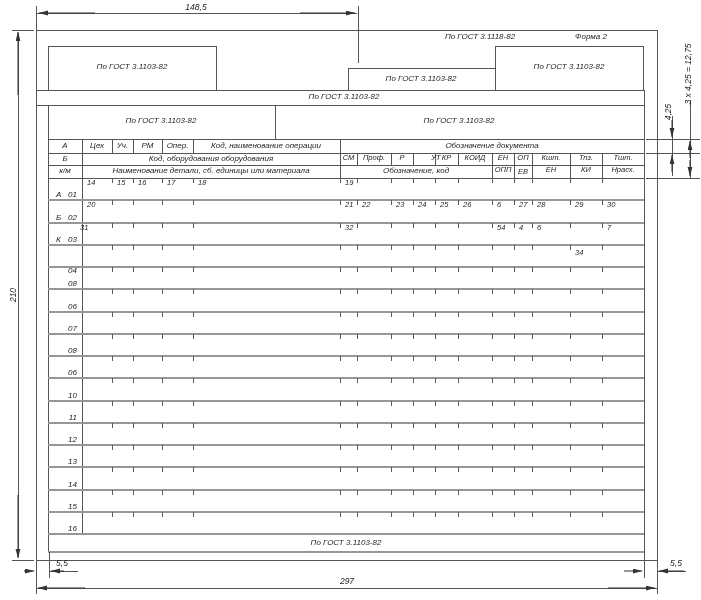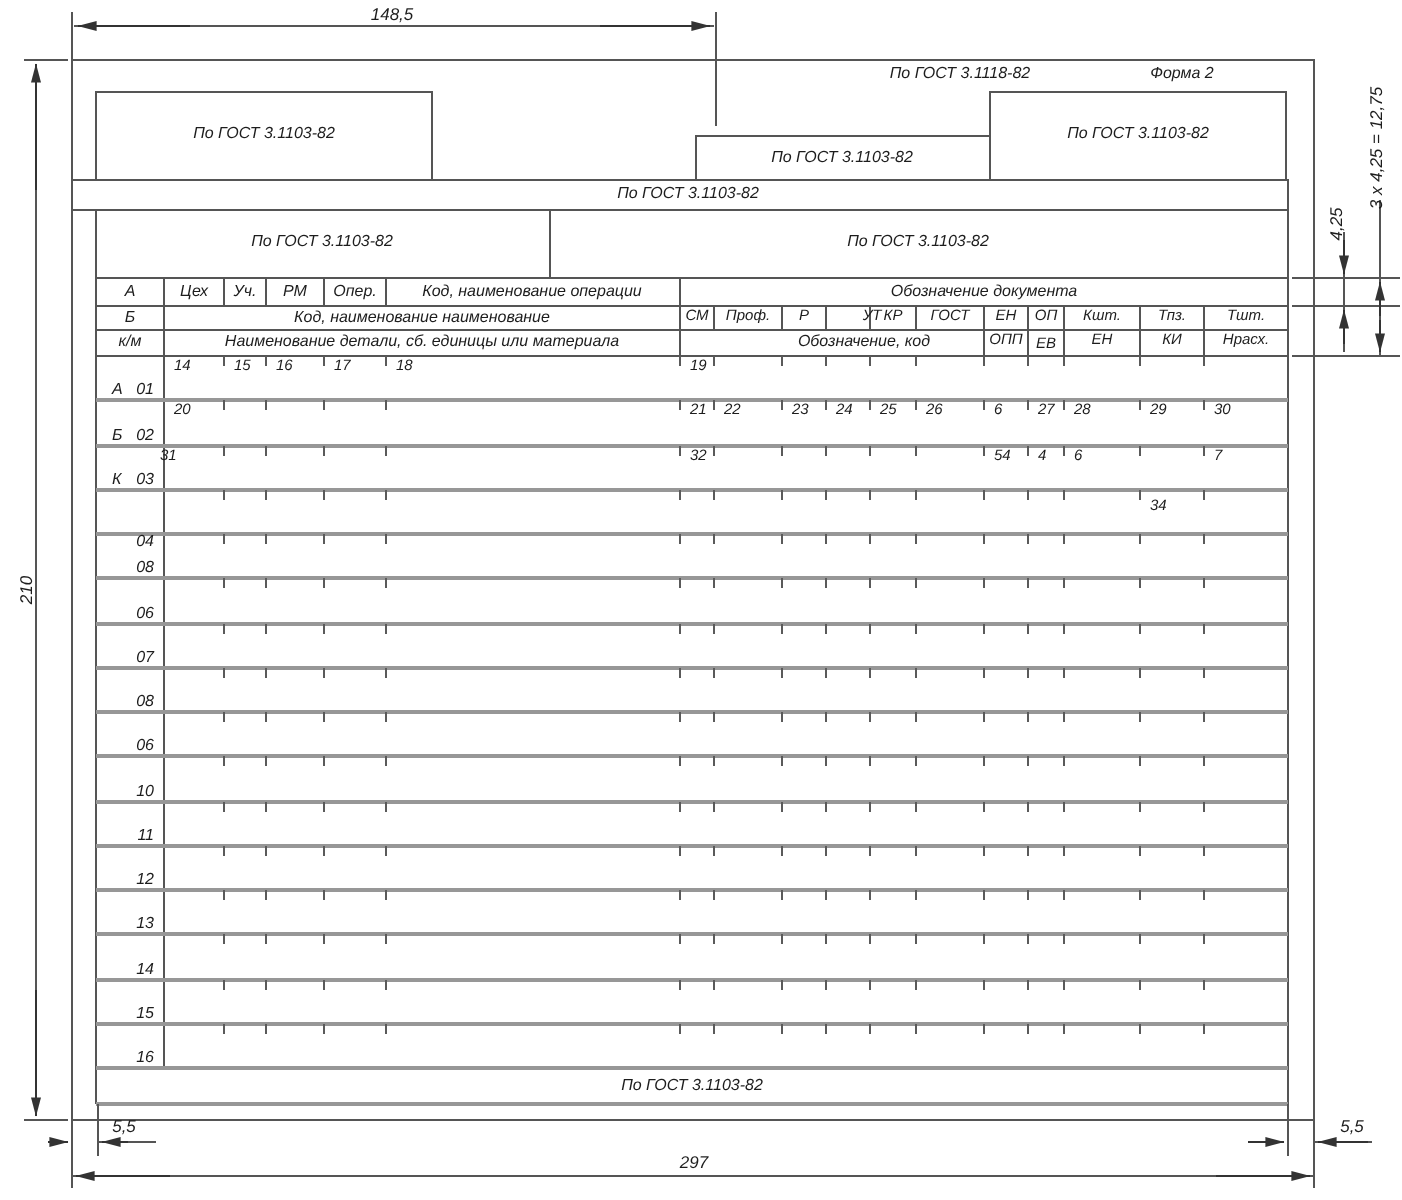--- a/index.html
+++ b/index.html
@@ -383,34 +383,34 @@
   <div id="gen">
       <div class="t c" style="left: 65px; top: 141px;">А</div>
       <div class="t c" style="left: 65px; top: 154px;">Б</div>
       <div class="t c" style="left: 65px; top: 166px;">к/м</div>
       <div class="t c" style="left: 97px; top: 141px;">Цех</div>
       <div class="t c" style="left: 122.5px; top: 141px;">Уч.</div>
       <div class="t c" style="left: 147.5px; top: 141px;">РМ</div>
       <div class="t c" style="left: 177.5px; top: 141px;">Опер.</div>
       <div class="t c" style="left: 266px; top: 141px;">Код, наименование операции</div>
       <div class="t c" style="left: 492px; top: 141px;">Обозначение документа</div>
-      <div class="t c" style="left: 211px; top: 154px;">Код, наименование наименование</div>
+      <div class="t c" style="left: 211px; top: 154px;">Код, оборудования оборудования</div>
       <div class="t c n" style="left: 348.5px; top: 154px;">СМ</div>
       <div class="t c n" style="left: 374px; top: 154px;">Проф.</div>
       <div class="t c n" style="left: 402px; top: 154px;">Р</div>
       <div class="t c n" style="left: 436px; top: 154px;">УТ</div>
       <div class="t c n" style="left: 446.5px; top: 154px;">КР</div>
-      <div class="t c n" style="left: 475px; top: 154px;">ГОСТ</div>
+      <div class="t c n" style="left: 475px; top: 154px;">КОИД</div>
       <div class="t c n" style="left: 503px; top: 154px;">ЕН</div>
       <div class="t c n" style="left: 523px; top: 154px;">ОП</div>
       <div class="t c n" style="left: 551px; top: 154px;">Кшт.</div>
       <div class="t c n" style="left: 586px; top: 154px;">Тпз.</div>
       <div class="t c n" style="left: 623px; top: 154px;">Тшт.</div>
       <div class="t c" style="left: 211px; top: 166px;">Наименование детали, сб. единицы или материала</div>
-      <div class="t c" style="left: 416px; top: 166px; margin-left: 16px;">Обозначение, код</div>
+      <div class="t c" style="left: 416px; top: 166px;">Обозначение, код</div>
       <div class="t c n" style="left: 503px; top: 166px;">ОПП</div>
       <div class="t c n" style="left: 523px; top: 168px;">ЕВ</div>
       <div class="t c n" style="left: 551px; top: 166px;">ЕН</div>
       <div class="t c n" style="left: 586px; top: 166px;">КИ</div>
       <div class="t c n" style="left: 623px; top: 166px;">Нрасх.</div>
       <div class="rowlab" style="left: 52px; top: 178px; width: 27px; height: 22px;">
         <span>А</span>
         <span>01</span>
       </div>
       <div class="t n" style="left: 87px; top: 179px;">14</div>

